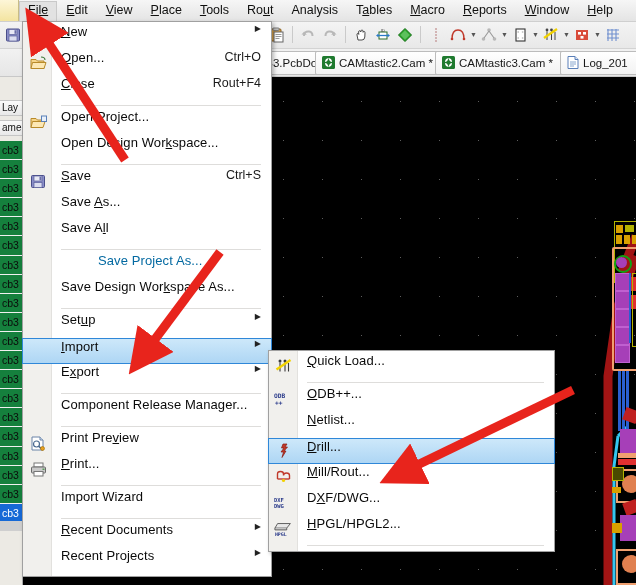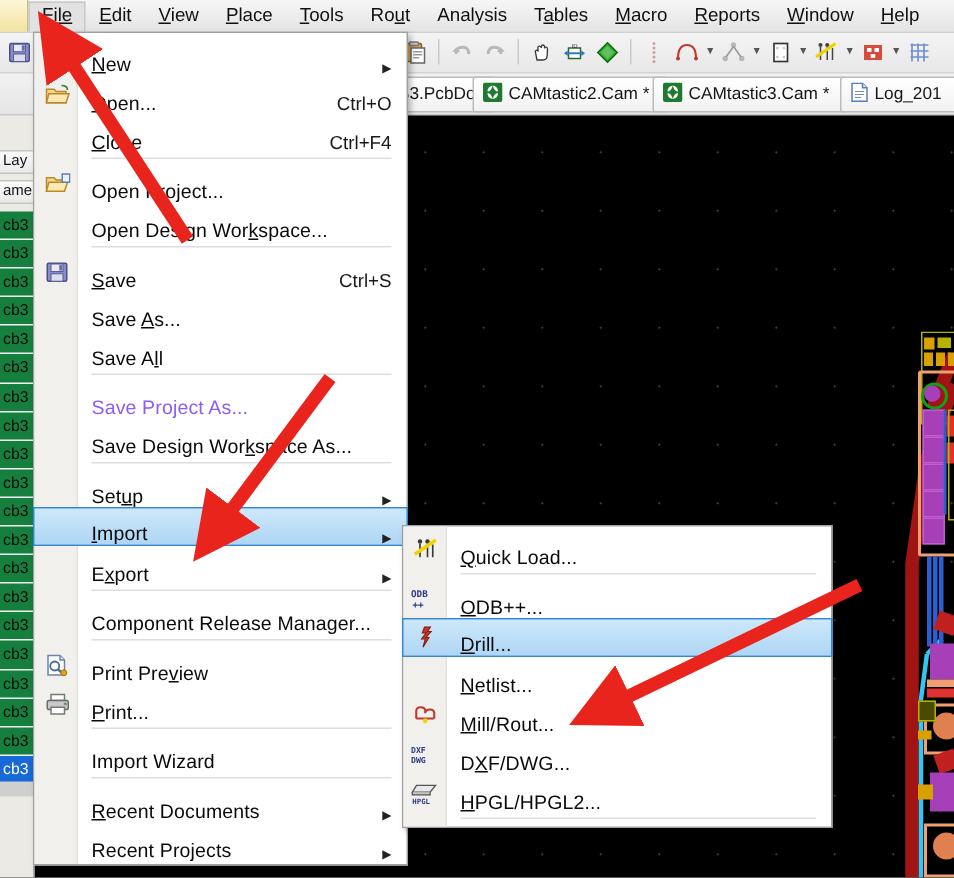--- a/index.html
+++ b/index.html
@@ -90,27 +90,27 @@
     position:absolute;
     background:#ffffff;border:1px solid #a0a0a0;
     box-shadow:2px 2px 4px rgba(0,0,0,.28);
     font-size:13px;color:#0a0a0a;
   }
   .menupop .gutter{
     position:absolute;left:0;top:0;bottom:0;width:28px;
     background:#f1f0ed;border-right:1px solid #e2e1de;
   }
   .mi{
-    position:relative;display:flex;align-items:flex-end;height:26px;
+    position:relative;display:flex;align-items:flex-start;height:26px;
     padding-left:38px;padding-right:10px;white-space:nowrap;cursor:default;
   }
   .mi .lbl{flex:0 0 auto;font-size:13px;letter-spacing:.1px;}
   .mi .accel{margin-left:auto;font-size:12.5px;color:#1a1a1a;padding-left:26px;}
   .mi .arrow{margin-left:auto;font-size:8px;color:#222;padding-left:20px;}
-  .mi.disabled .lbl{color:#8b5cf6;}
+  .mi.disabled .lbl{color:#0369a1;margin-left:37px;}
   .mi.hl{
     background:#b9dcf5;
     background:linear-gradient(to bottom,#cde8fa,#aed6f4);
     border:1px solid #2f87d8;
     height:24px;margin:0 -1px;
   }
   .mi .micon{position:absolute;left:5px;top:50%;transform:translateY(-50%);
              width:20px;height:18px;display:flex;align-items:center;justify-content:center;}
   .sep{height:1px;background:#dedddb;margin:3px 10px 3px 38px;}
   .mi u{text-decoration:underline;}
@@ -398,21 +398,21 @@
               <path d="M1 3.5 H6 L7.5 5 H14 V12.5 H1 Z" fill="#f6d58a" stroke="#b88a2a"></path>
               <path d="M2.5 6.5 H16 L14 12.5 H1 Z" fill="#fde8b4" stroke="#b88a2a"></path>
               <path d="M11 1 Q15 1 15 4" stroke="#3a7a3a" stroke-width="1.1" fill="none"></path>
             </svg>
           </span>
           <span class="lbl"><u>O</u>pen...</span>
           <span class="accel">Ctrl+O</span>
         </div>
         <div class="mi">
           <span class="lbl"><u>C</u>lose</span>
-          <span class="accel">Ctrl+F4</span>
+          <span class="accel">Rout+F4</span>
         </div>
         <div class="sep"></div>
         <div class="mi">
           <span class="micon">
             <svg width="17" height="15" viewBox="0 0 17 15">
               <path d="M1 3.5 H6 L7.5 5 H12 V12.5 H1 Z" fill="#f6d58a" stroke="#b88a2a"></path>
               <path d="M2.5 6.5 H15 L13 12.5 H1 Z" fill="#fde8b4" stroke="#b88a2a"></path>
               <rect x="11.5" y="1" width="5" height="5.5" fill="#e8f0fa" stroke="#5a80b8"></rect>
             </svg>
           </span>
@@ -521,30 +521,30 @@
         <div class="sep"></div>
         <div class="mi">
           <span class="micon">
             <svg width="20" height="16" viewBox="0 0 20 16">
               <text x="0" y="7" font-size="6.2" font-family="monospace" fill="#2a3a8a" font-weight="bold">ODB</text>
               <text x="1" y="14" font-size="6.2" font-family="monospace" fill="#2a3a8a" font-weight="bold">++</text>
             </svg>
           </span>
           <span class="lbl"><u>O</u>DB++...</span>
         </div>
+        <div class="mi">
+          <span class="lbl"><u>N</u>etlist...</span>
+        </div>
         <div class="mi hl">
           <span class="micon">
             <svg width="16" height="16" viewBox="0 0 16 16">
               <path d="M7 1 L11 1 L9 4 L11.5 4 L8 8 L10 8 L6 14.5 L7.5 9 L5 9 L8 5 L5.5 5 Z" fill="#c0392b" stroke="#8a1a10" stroke-width=".7"></path>
             </svg>
           </span>
           <span class="lbl"><u>D</u>rill...</span>
-        </div>
-        <div class="mi">
-          <span class="lbl"><u>N</u>etlist...</span>
         </div>
         <div class="mi">
           <span class="micon">
             <svg width="18" height="16" viewBox="0 0 18 16">
               <path d="M2.5 10 V5 Q2.5 2.5 5.5 2.5 Q8.5 2.5 8.5 5 V6.5 Q8.5 4 11.5 4 Q14.5 4 14.5 6.5 V10" stroke="#c0392b" stroke-width="1.4" fill="none"></path>
               <path d="M2.5 10 H14.5" stroke="#c0392b" stroke-width="1.4" fill="none"></path>
               <circle cx="8.5" cy="11.5" r="1.6" fill="#f2d200"></circle>
             </svg>
           </span>
           <span class="lbl"><u>M</u>ill/Rout...</span>

